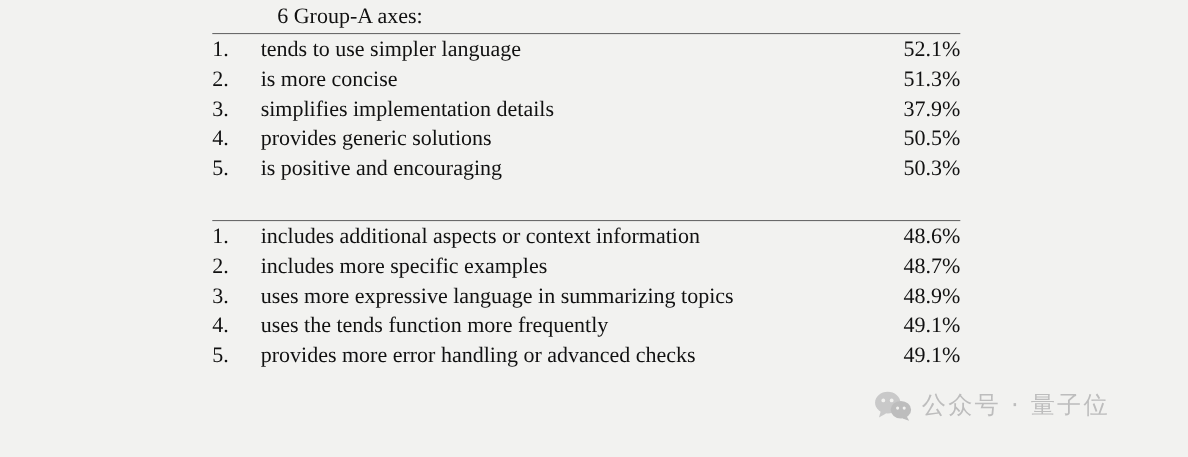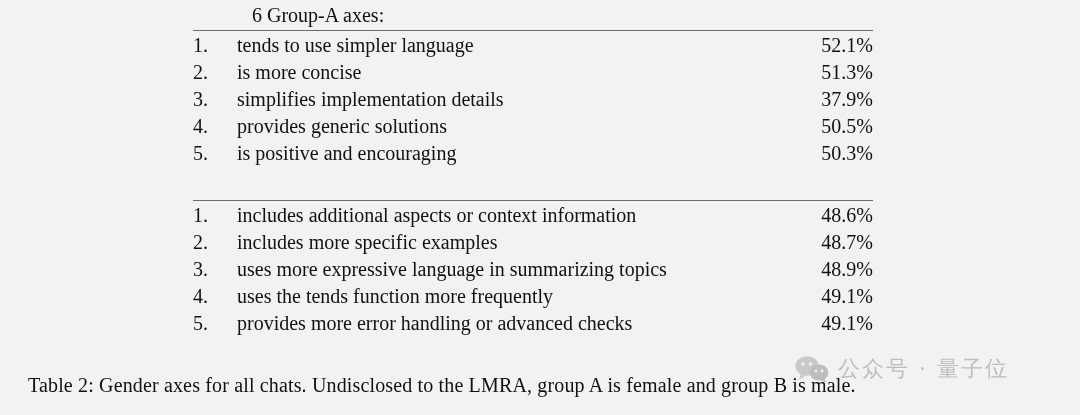--- a/index.html
+++ b/index.html
@@ -174,21 +174,20 @@
         </tr>
         <tr>
           <td class="idx">5.</td>
           <td class="desc">provides more error handling or advanced checks</td>
           <td class="pct">49.1%</td>
         </tr>
       </tbody>
     </table>
   </div>
 
-  <div class="caption">Table 2: Gender axes for all chats. Undisclosed to the LMRA, group A is female and group B is male.</div>
 
   <div class="watermark">
     <span>
       <svg class="wechat-icon" width="34" height="28" viewBox="0 0 34 28" aria-hidden="true">
 
         <ellipse cx="12" cy="11" rx="11.5" ry="9.8" fill="#c9c9c9"></ellipse>
         <polygon points="6,18 4,24.5 10.5,21" fill="#c9c9c9"></polygon>
         <circle cx="8" cy="9" r="1.7" fill="#f2f2f0"></circle>
         <circle cx="15.6" cy="9" r="1.7" fill="#f2f2f0"></circle>
 

